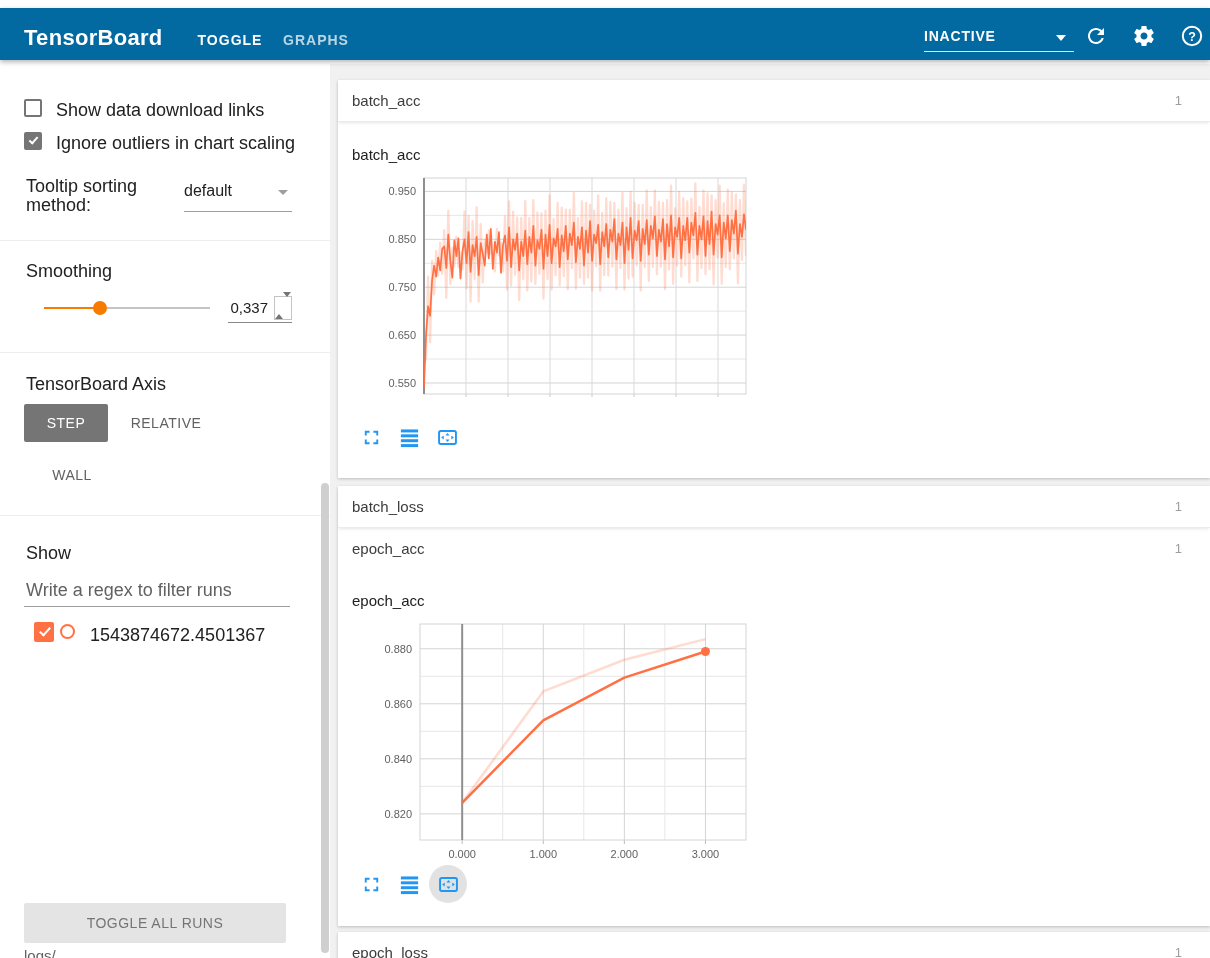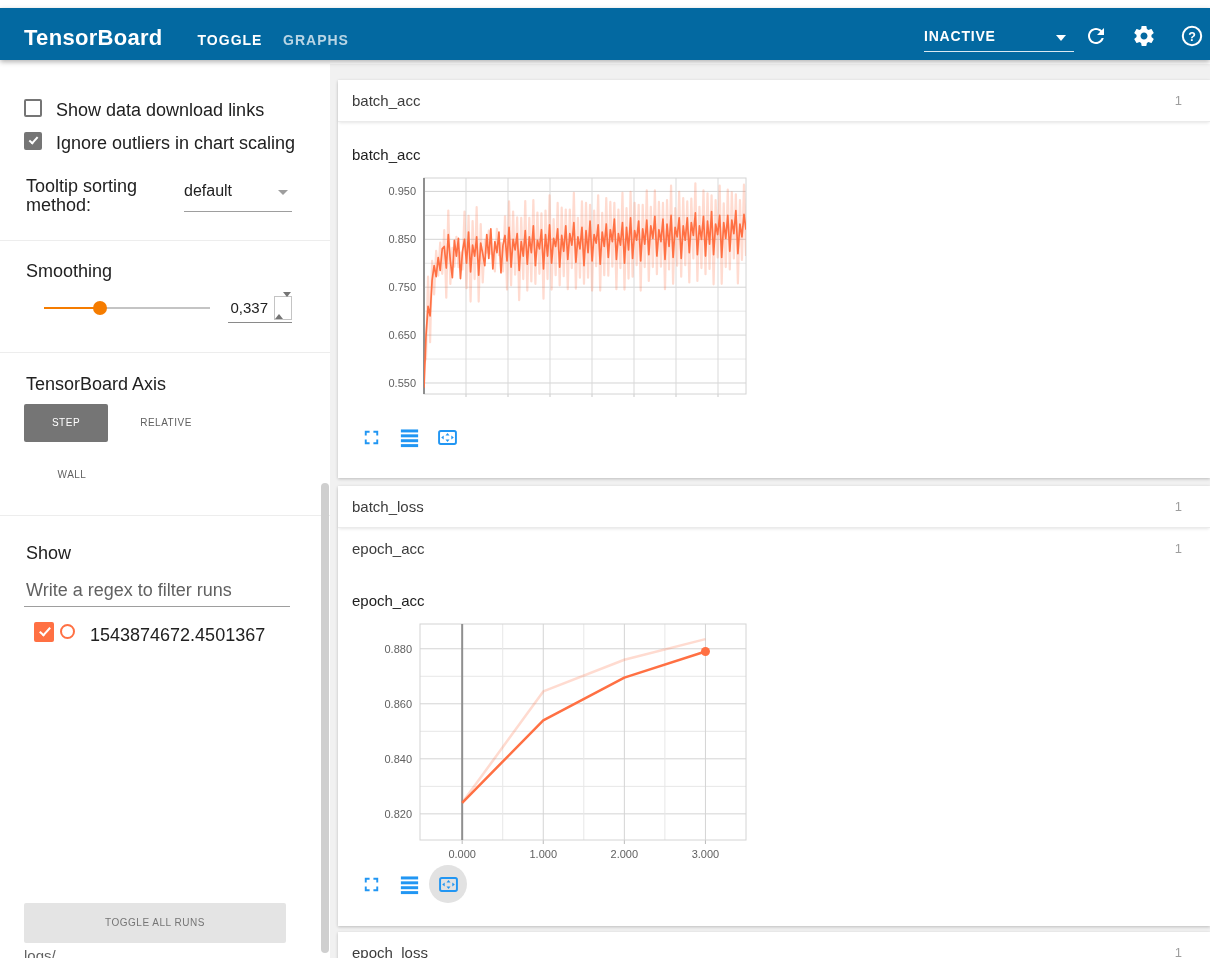--- a/index.html
+++ b/index.html
@@ -20,21 +20,21 @@
 
 #sidebar{position:absolute;left:0;top:64px;width:330px;height:894px;background:#fff;z-index:5}
 .side-label{position:absolute;font-size:18px;color:#212121}
 .side-label.gray{color:#616161}
 .cb{position:absolute;width:18px;height:18px;border:2px solid #757575;border-radius:2px;background:#fff;cursor:pointer}
 .cb.checked{background:#757575}
 .cb.run{border-color:#ff7043;background:#ff7043;width:20px;height:20px}
 .checkmark{display:block;width:5px;height:9px;border-right:2px solid #fff;border-bottom:2px solid #fff;transform:rotate(42deg);margin:1px 0 0 5px}
 .cb.run .checkmark{width:6px;height:11px;margin:1px 0 0 6px}
 .divider{position:absolute;left:0;width:330px;height:1px;background:#ededed}
-.flatbtn{position:absolute;font-size:10px;letter-spacing:.5px;text-align:center;border-radius:2px;cursor:pointer}
+.flatbtn{position:absolute;font-size:14px;letter-spacing:.5px;text-align:center;border-radius:2px;cursor:pointer}
 .track{position:absolute;height:2px;background:#c4c4c4}
 .track-fill{position:absolute;height:2px;background:#f57c00}
 .knob{position:absolute;width:14px;height:14px;border-radius:50%;background:#f57c00;cursor:pointer}
 .spinbox{position:absolute;width:18px;height:24px;border:1px solid #c4c4c4;background:#fff;cursor:pointer}
 .spin-up{width:0;height:0;border-left:4px solid transparent;border-right:4px solid transparent;border-bottom:5px solid #757575;margin:4px auto 3px}
 .spin-down{width:0;height:0;border-left:4px solid transparent;border-right:4px solid transparent;border-top:5px solid #757575;margin:0 auto}
 .runcircle{position:absolute;width:15px;height:15px;border:2px solid #ff7043;border-radius:50%;background:#fff}
 .scrollthumb{position:absolute;left:321px;top:483px;width:8px;height:470px;background:#cfcfcf;border-radius:4px}
 
 #main{position:absolute;left:330px;top:64px;width:880px;height:908px;background:#f1f1f1}

